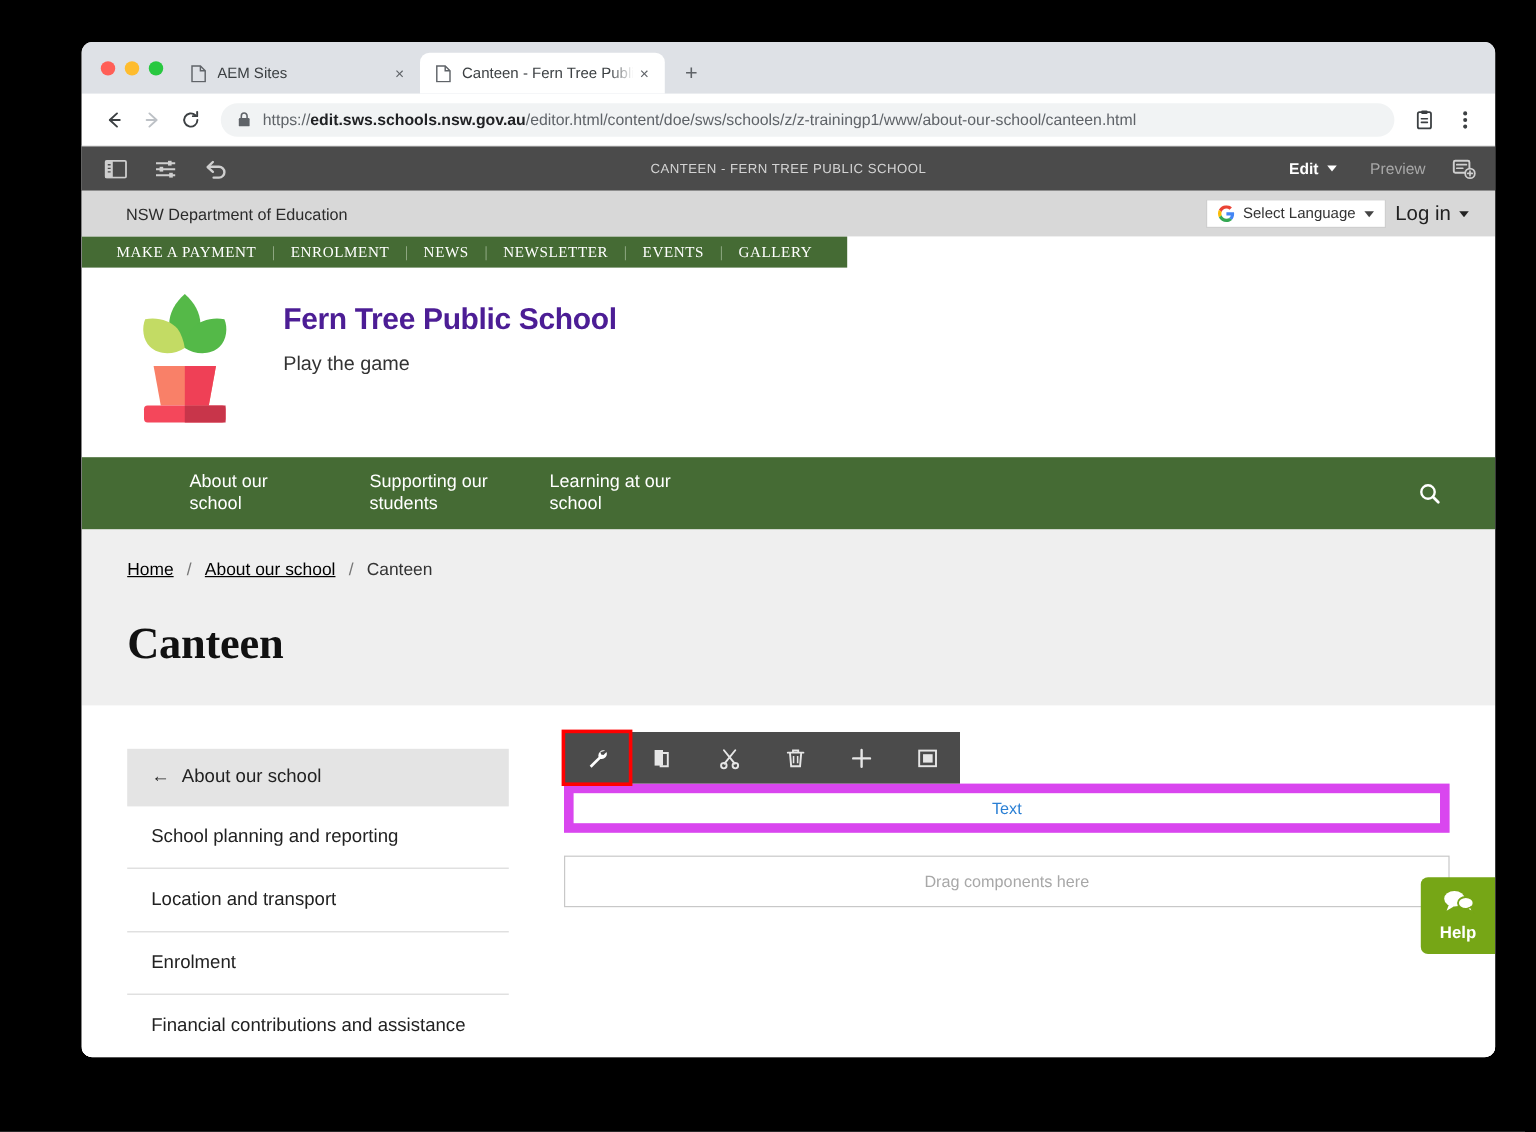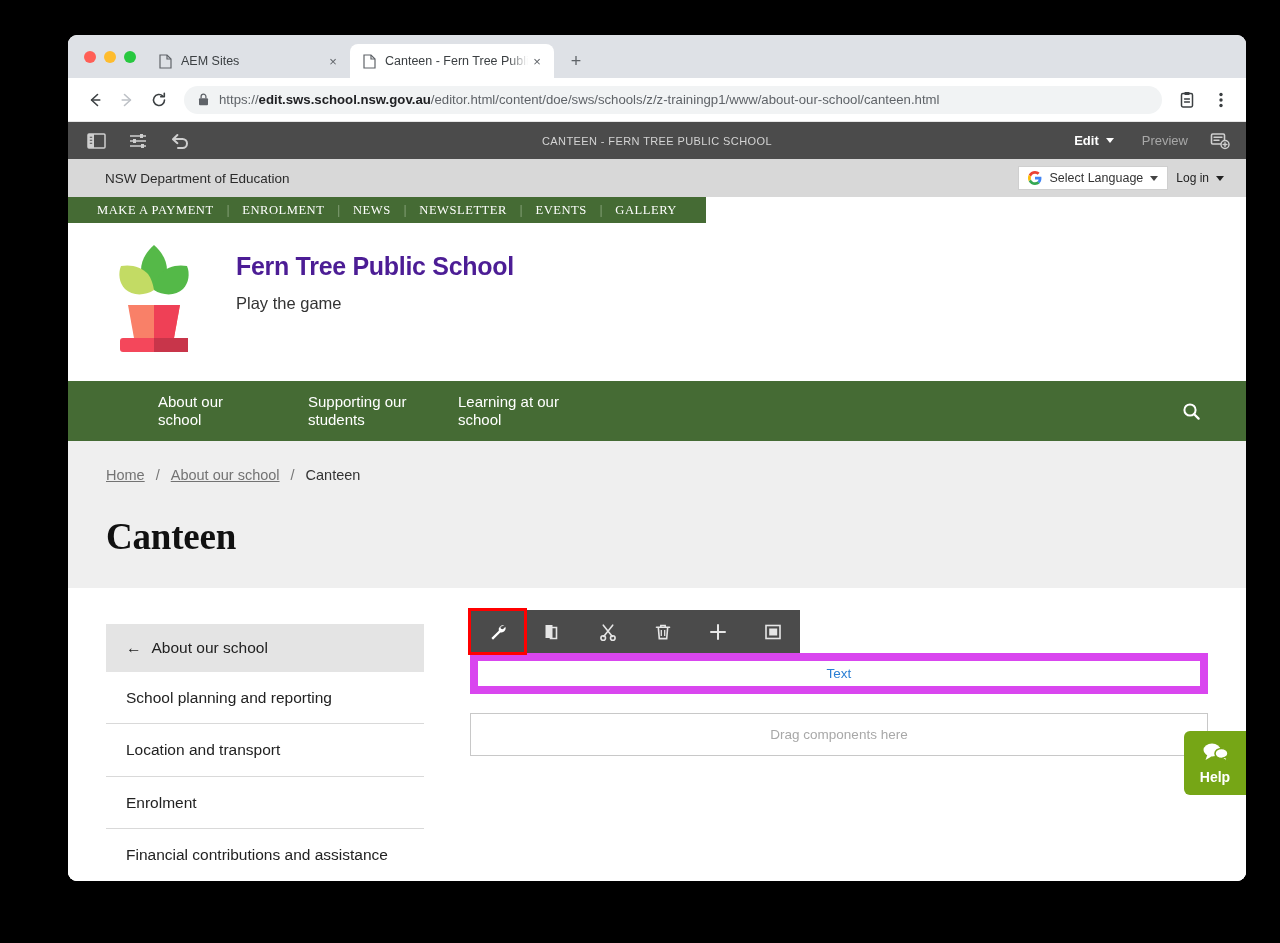--- a/index.html
+++ b/index.html
@@ -197,21 +197,21 @@
     color: #333;
   }
   .g-logo {
     width: 14px; height: 14px;
     display: flex; align-items: center; justify-content: center;
     font-weight: bold; font-size: 14px; line-height: 1;
     color: #4285f4;
   }
   .login-link {
     display: flex; align-items: center; gap: 7px;
-    font-size: 12px; color: #222;
+    font-size: 17px; color: #222;
   }
 
   
   .util-nav-wrap {
     height: 26px;
     background: #ffffff;
     display: flex;
     justify-content: flex-start;
     padding-right: 38px;
   }
@@ -294,21 +294,21 @@
     background: #efefef;
     padding: 26px 38px 30px 38px;
   }
   .breadcrumb {
     font-size: 14.5px;
     color: #333;
     display: flex;
     align-items: center;
     gap: 11px;
   }
-  .breadcrumb a { color: #737373; text-decoration: underline; }
+  .breadcrumb a { color: #000000; text-decoration: underline; }
   .breadcrumb .sep { color: #777; }
   .breadcrumb .current { color: #333; }
   .page-title {
     margin-top: 32px;
     font-family: "Liberation Serif", serif;
     font-size: 37px;
     font-weight: bold;
     color: #111;
     letter-spacing: -0.2px;
   }
@@ -468,21 +468,21 @@
         </svg>
     </div>
 
     <div class="omnibox">
       <span class="lock-icon">
         <svg width="11" height="13" viewBox="0 0 11 13">
             <rect x="1" y="5.3" width="9" height="7" rx="1" fill="#5f6368"></rect>
             <path d="M3.1 5.3V3.6a2.4 2.4 0 0 1 4.8 0v1.7" fill="none" stroke="#5f6368" stroke-width="1.3"></path>
           </svg>
       </span>
-      <span class="url"><span class="dim">https://</span><span class="strong">edit.sws.school.nsw.gov.au</span><span class="dim">/editor.html/content/doe/sws/schools/z/z-trainingp1/www/about-our-school/canteen.html</span></span>
+      <span class="url"><span class="dim">https://</span><span class="strong">edit.sws.schools.nsw.gov.au</span><span class="dim">/editor.html/content/doe/sws/schools/z/z-trainingp1/www/about-our-school/canteen.html</span></span>
     </div>
 
     <div class="omni-right">
       <div class="nav-btn">
         <svg width="16" height="18" viewBox="0 0 16 18">
             <rect x="2.5" y="2.5" width="11" height="13.5" rx="1.4" fill="none" stroke="#3c4043" stroke-width="1.5"></rect>
             <rect x="5.3" y="1" width="5.4" height="3" rx="1" fill="#3c4043"></rect>
             <path d="M5.5 8h5M5.5 11h5" stroke="#3c4043" stroke-width="1.3" stroke-linecap="round"></path>
           </svg>
       </div>

